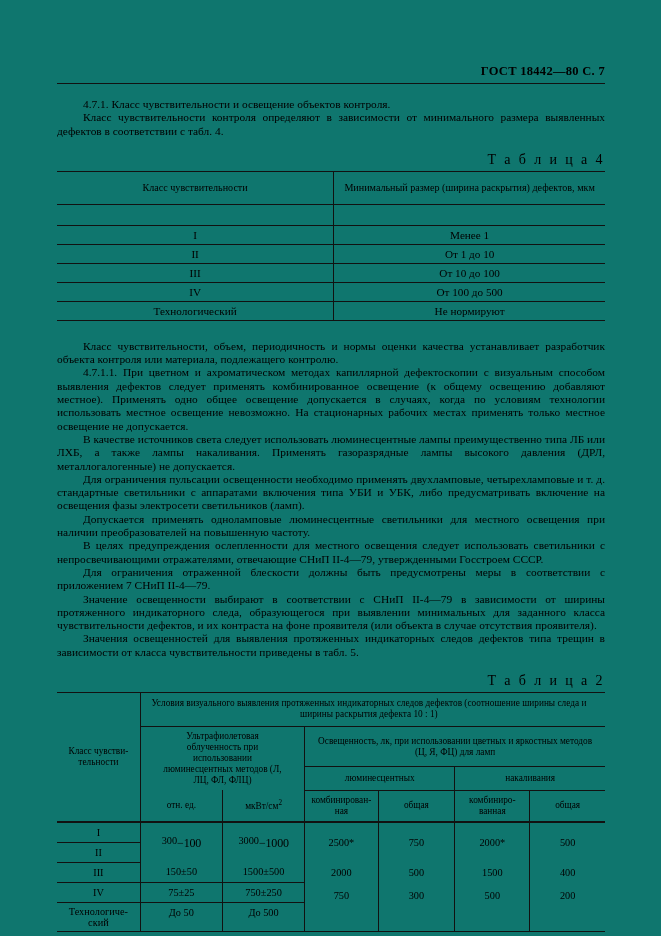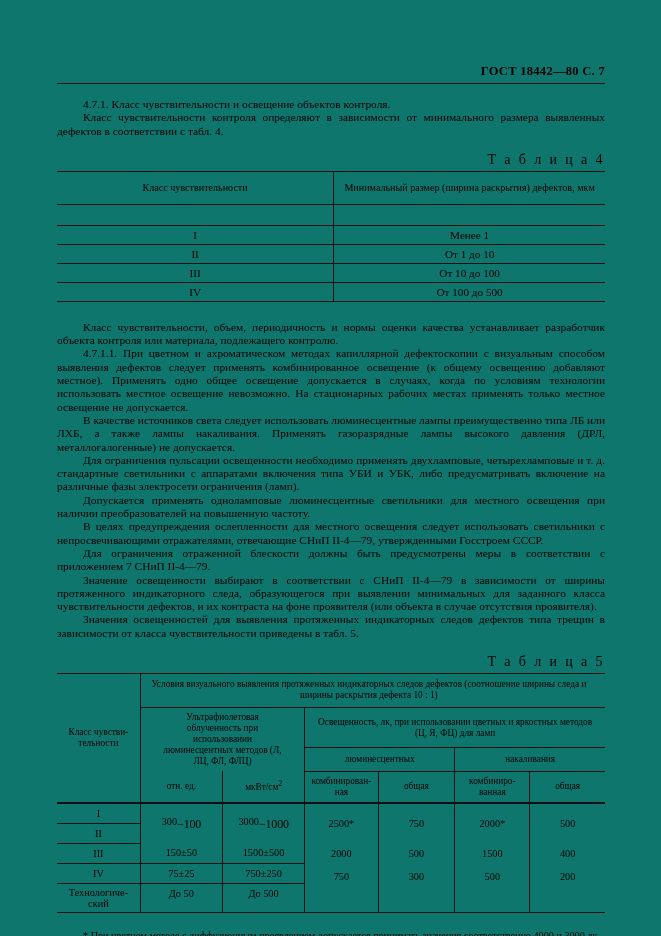--- a/index.html
+++ b/index.html
@@ -185,40 +185,44 @@
           <td>От 1 до 10</td>
         </tr>
         <tr class="datarow">
           <td class="vsep">III</td>
           <td>От 10 до 100</td>
         </tr>
         <tr class="datarow">
           <td class="vsep">IV</td>
           <td>От 100 до 500</td>
         </tr>
+        <tr class="datarow last">
+          <td class="vsep">Технологический</td>
+          <td>Не нормируют</td>
+        </tr>
       </tbody>
     </table>
 
     <div class="gap-lg"></div>
 
     <div class="block">
       <p class="para">Класс чувствительности, объем, периодичность и нормы оценки качества устанавливает разработчик объекта контроля или материала, подлежащего контролю.</p>
       <p class="para">4.7.1.1. При цветном и ахроматическом методах капиллярной дефектоскопии с визуальным способом выявления дефектов следует применять комбинированное освещение (к общему освещению добавляют местное). Применять одно общее освещение допускается в случаях, когда по условиям технологии использовать местное освещение невозможно. На стационарных рабочих местах применять только местное освещение не допускается.</p>
       <p class="para">В качестве источников света следует использовать люминесцентные лампы преимущественно типа ЛБ или ЛХБ, а также лампы накаливания. Применять газоразрядные лампы высокого давления (ДРЛ, металлогалогенные) не допускается.</p>
-      <p class="para">Для ограничения пульсации освещенности необходимо применять двухламповые, четырехламповые и т. д. стандартные светильники с аппаратами включения типа УБИ и УБК, либо предусматривать включение на различные фазы электросети ограничения (ламп).</p>
+      <p class="para">Для ограничения пульсации освещенности необходимо применять двухламповые, четырехламповые и т. д. стандартные светильники с аппаратами включения типа УБИ и УБК, либо предусматривать включение на освещения фазы электросети светильников (ламп).</p>
       <p class="para">Допускается применять одноламповые люминесцентные светильники для местного освещения при наличии преобразователей на повышенную частоту.</p>
       <p class="para">В целях предупреждения ослепленности для местного освещения следует использовать светильники с непросвечивающими отражателями, отвечающие СНиП II-4—79, утвержденными Госстроем СССР.</p>
       <p class="para">Для ограничения отраженной блескости должны быть предусмотрены меры в соответствии с приложением 7 СНиП II-4—79.</p>
       <p class="para">Значение освещенности выбирают в соответствии с СНиП II-4—79 в зависимости от ширины протяженного индикаторного следа, образующегося при выявлении минимальных для заданного класса чувствительности дефектов, и их контраста на фоне проявителя (или объекта в случае отсутствия проявителя).</p>
       <p class="para">Значения освещенностей для выявления протяженных индикаторных следов дефектов типа трещин в зависимости от класса чувствительности приведены в табл. 5.</p>
     </div>
 
     <div class="gap-md"></div>
 
-    <div class="tbl-caption">Т а б л и ц а 5</div>
+    <div class="tbl-caption">Т а б л и ц а 2</div>
 
     <table class="t5">
       <colgroup>
         <col style="width:15.2%">
         <col style="width:15.0%">
         <col style="width:15.0%">
         <col style="width:13.4%">
         <col style="width:14.0%">
         <col style="width:13.7%">
         <col style="width:13.7%">

